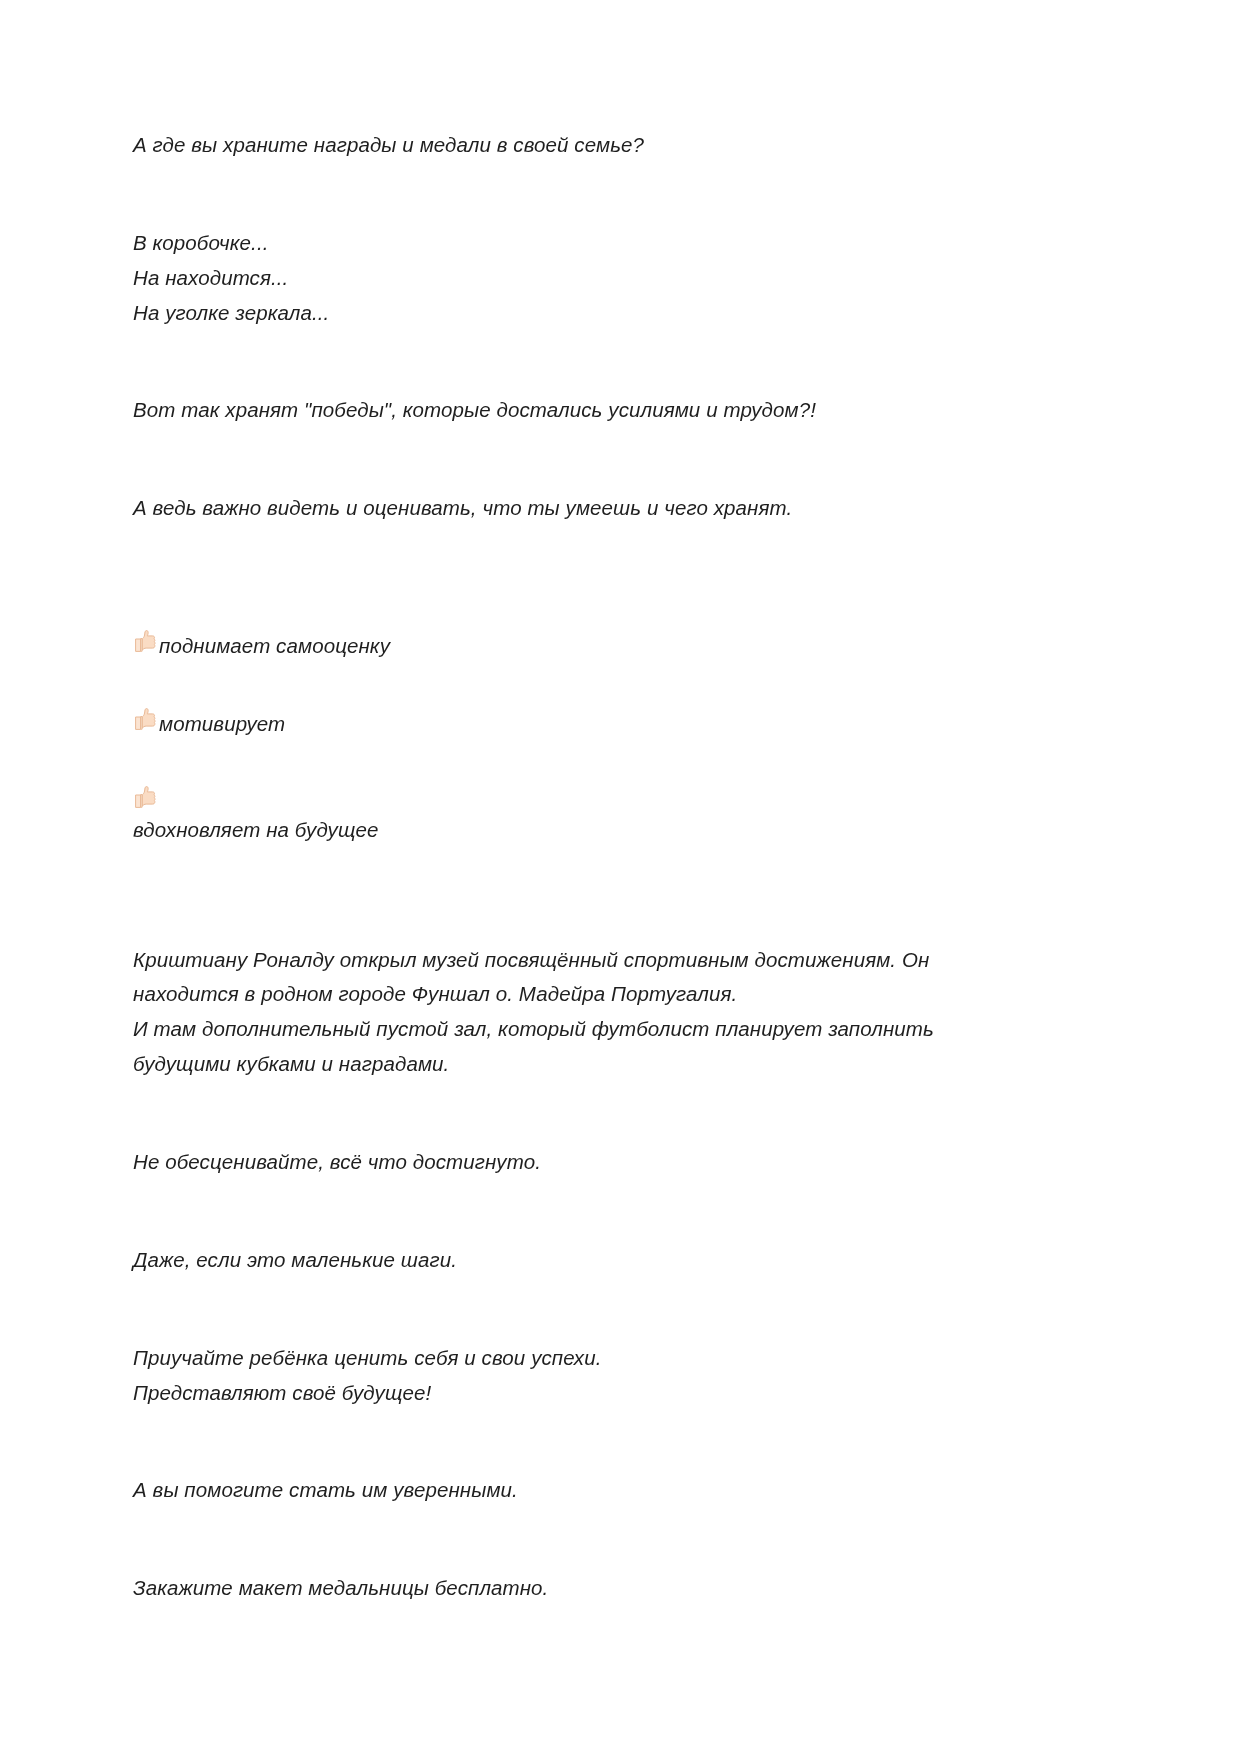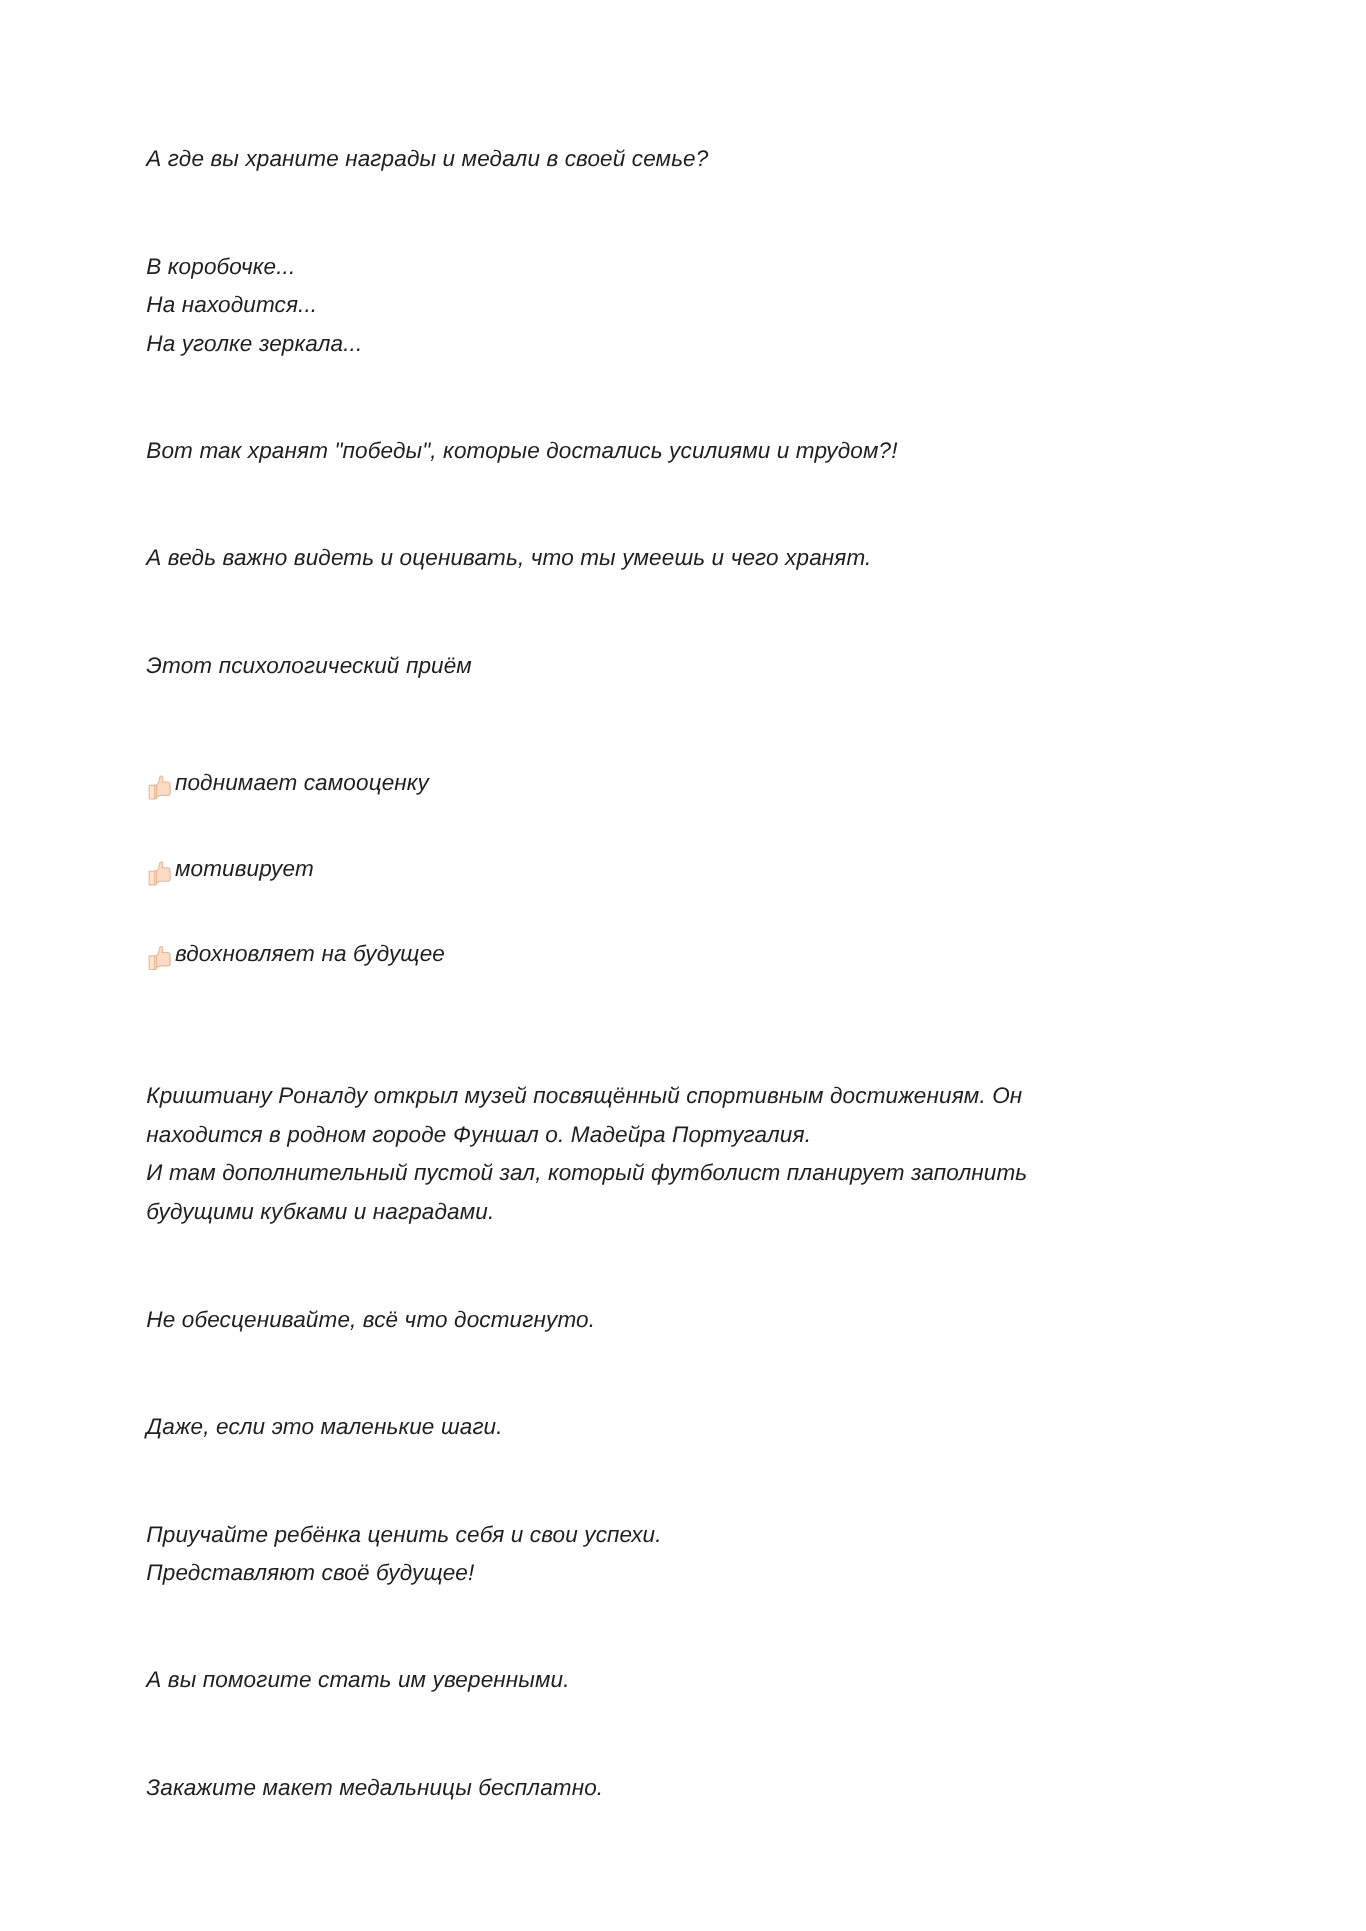--- a/index.html
+++ b/index.html
@@ -41,26 +41,27 @@
     overflow-wrap: break-word;
     margin: 0;
   }
   .para {
     margin: 0;
     max-width: 835px;
   }
   
   .emoji-row {
     display: flex;
-    align-items: flex-end;
+    align-items: flex-start;
     gap: 2px;
     margin: 0 0 43px 0;
   }
   .emoji-row:last-child {
     margin-bottom: 0;
+    flex-direction: column;
   }
   .emoji-glyph {
     display: inline-block;
     width: 24px;
     height: 26px;
     position: relative;
     flex: 0 0 auto;
     top: -1px;
   }
   .emoji-glyph svg {
@@ -100,23 +101,20 @@
     </div>
 
     <div class="spacer-32"></div>
 
     <div class="block">
       <p class="para line">А ведь важно видеть и оценивать, что ты умеешь и чего хранят.</p>
     </div>
 
     <div class="spacer-32"></div>
 
-    <div class="block">
-      <p class="para line">Этот психологический приём</p>
-    </div>
 
     <div class="spacer-40"></div>
 
     <div class="block">
 
       <div class="emoji-row">
         <span class="emoji-glyph">
           <svg viewBox="0 0 24 26" xmlns="http://www.w3.org/2000/svg" aria-hidden="true">
             <path d="M7.6 10.6 L9.1 10.6 L9.1 23.2 L7.6 23.2 Z" fill="#fdf1e8" stroke="#e9b996" stroke-width="1"></path>
             <path d="M9.3 10.9 C9.3 10.9 10.6 9.9 11.3 8.2 C11.9 6.8 11.6 5.1 12.0 3.9 C12.3 2.9 13.3 2.3 14.2 2.7 C15.1 3.1 15.3 4.3 15.1 5.4 C14.9 6.5 14.3 7.9 14.3 7.9 L19.6 7.9 C20.8 7.9 21.6 8.7 21.5 9.7 C21.4 10.4 20.9 10.9 20.9 10.9 C21.6 11.2 22.0 11.8 21.9 12.6 C21.8 13.3 21.2 13.8 21.2 13.8 C21.8 14.2 22.1 14.8 22.0 15.5 C21.9 16.2 21.3 16.7 21.3 16.7 C21.8 17.1 22.0 17.7 21.8 18.4 C21.6 19.4 20.7 20.1 19.6 20.1 L13.1 20.1 C11.6 20.1 10.4 21.0 9.3 21.8 Z" fill="#fadcc4" stroke="#e9b996" stroke-width="1" stroke-linejoin="round"></path>

